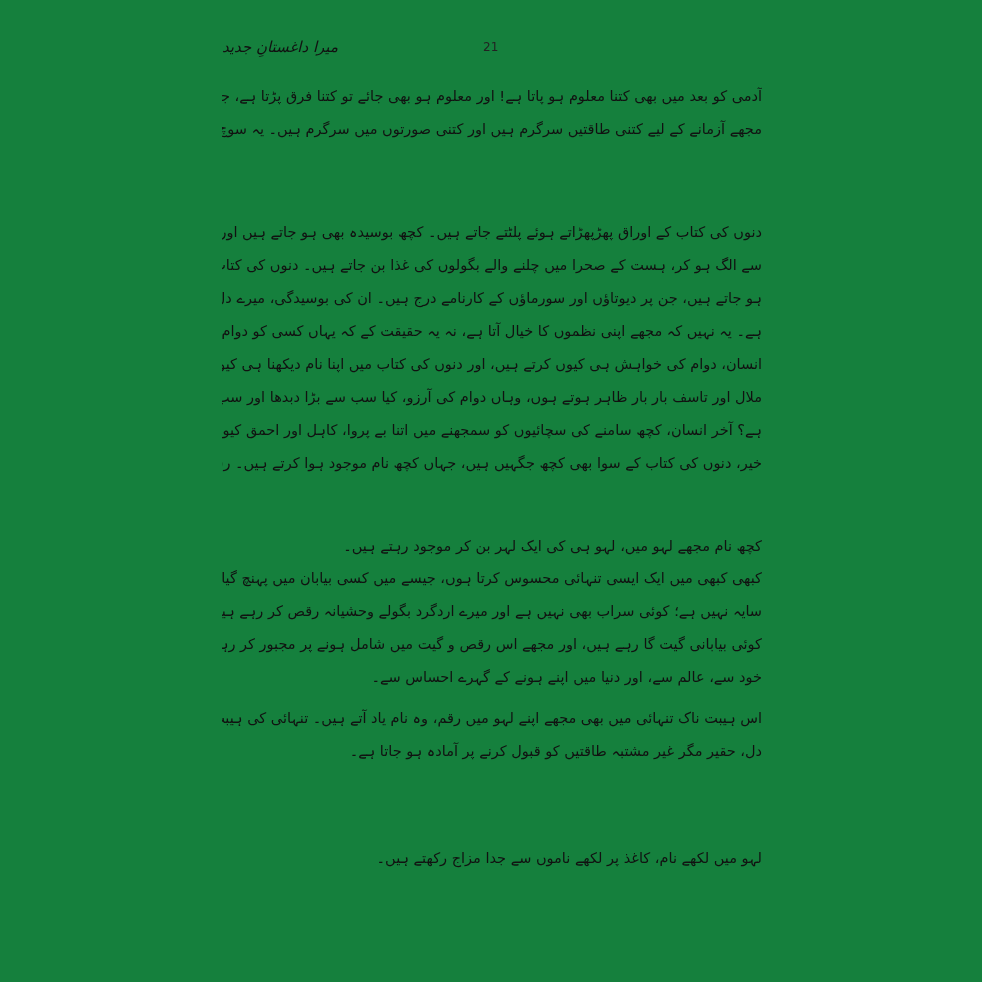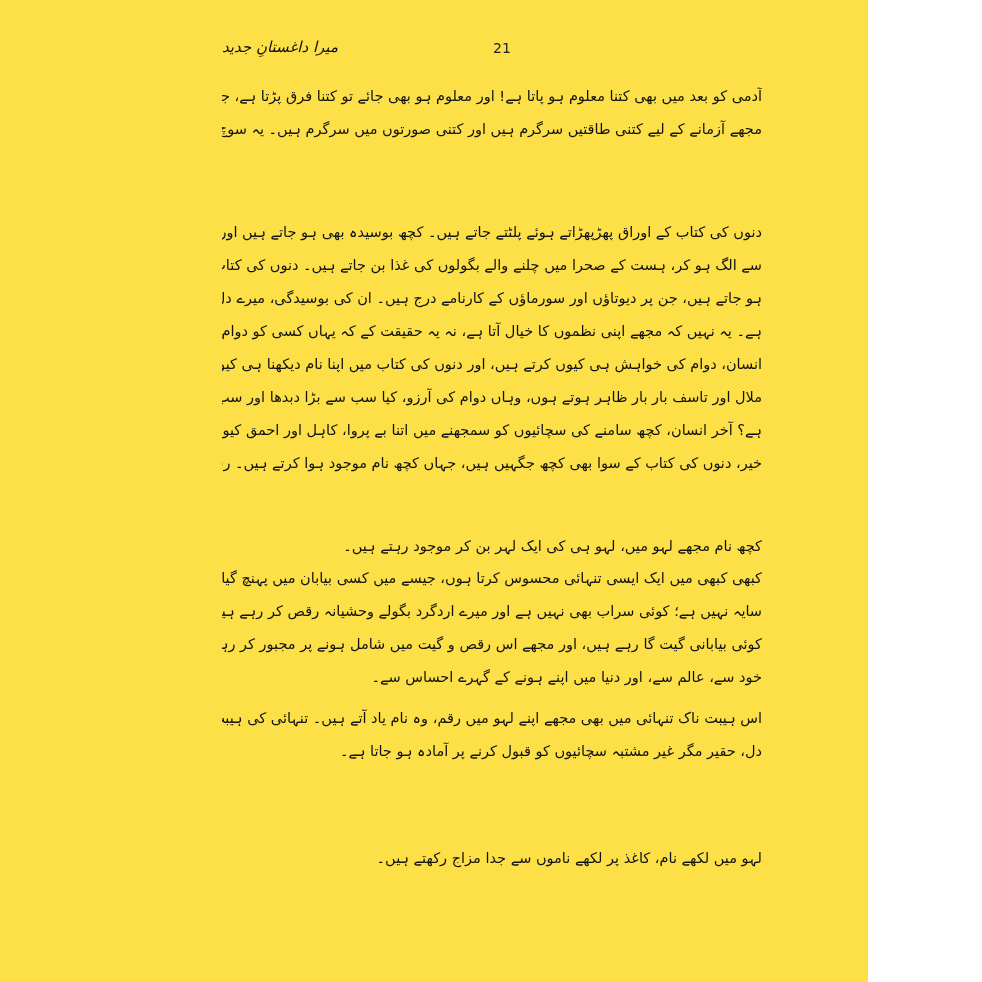--- a/index.html
+++ b/index.html
@@ -8,38 +8,37 @@
   }
   body {
     width: 982px; height: 982px;
     position: relative;
     overflow: hidden;
     font-family: "DejaVu Sans", sans-serif;
     color: #111111;
   }
   .page {
     position: absolute;
-    left: 0; top: 0; width: 868px; height: 982px;
-    background: #fde047;
+    left: 0; top: 0; width: 982px; height: 982px;
+    background: #15803d;
   }
   .running-title {
     position: absolute;
     left: 222px; top: 38px;
     font-size: 15px;
     font-style: italic;
     direction: rtl;
     white-space: nowrap;
   }
   .page-number {
     position: absolute;
     left: 483px; top: 40px;
     font-family: "DejaVu Sans", sans-serif;
-    font-size: 14px;
+    font-size: 12px;
     color: #222;
-    margin-left: 10px;
   }
   .body-text {
     position: absolute;
     left: 222px;
     width: 540px;
     direction: rtl;
     text-align: right;
   }
   .line {
     display: block;
@@ -82,19 +81,19 @@
         <span class="line">کچھ نام مجھے لہو میں، لہو ہی کی ایک لہر بن کر موجود رہتے ہیں۔</span>
       </div>
       <div class="body-text" style="top: 562px;">
         <span class="line justify">کبھی کبھی میں ایک ایسی تنہائی محسوس کرتا ہوں، جیسے میں کسی بیابان میں پہنچ گیا ہوں، جہاں دھوپ سخت ہے، کہیں</span>
         <span class="line justify">سایہ نہیں ہے؛ کوئی سراب بھی نہیں ہے اور میرے اردگرد بگولے وحشیانہ رقص کر رہے ہیں، بے ہنگم آوازوں میں</span>
         <span class="line justify">کوئی بیابانی گیت گا رہے ہیں، اور مجھے اس رقص و گیت میں شامل ہونے پر مجبور کر رہے ہیں۔ میں ہیبت زدہ ہوں۔</span>
         <span class="line">خود سے، عالم سے، اور دنیا میں اپنے ہونے کے گہرے احساس سے۔</span>
       </div>
       <div class="body-text" style="top: 702px;">
         <span class="line">اس ہیبت ناک تنہائی میں بھی مجھے اپنے لہو میں رقم، وہ نام یاد آتے ہیں۔ تنہائی کی ہیبت گوارا ہونے لگتی ہے۔</span>
-        <span class="line">دل، حقیر مگر غیر مشتبہ سچائیوں کو قبول کرنے پر آمادہ ہو جاتا ہے۔</span>
+        <span class="line">دل، حقیر مگر غیر مشتبہ طاقتیں کو قبول کرنے پر آمادہ ہو جاتا ہے۔</span>
       </div>
       <div class="body-text" style="top: 842px;">
         <span class="line">لہو میں لکھے نام، کاغذ پر لکھے ناموں سے جدا مزاج رکھتے ہیں۔</span>
       </div>
     </div>
 </div>
 
 </body></html>

